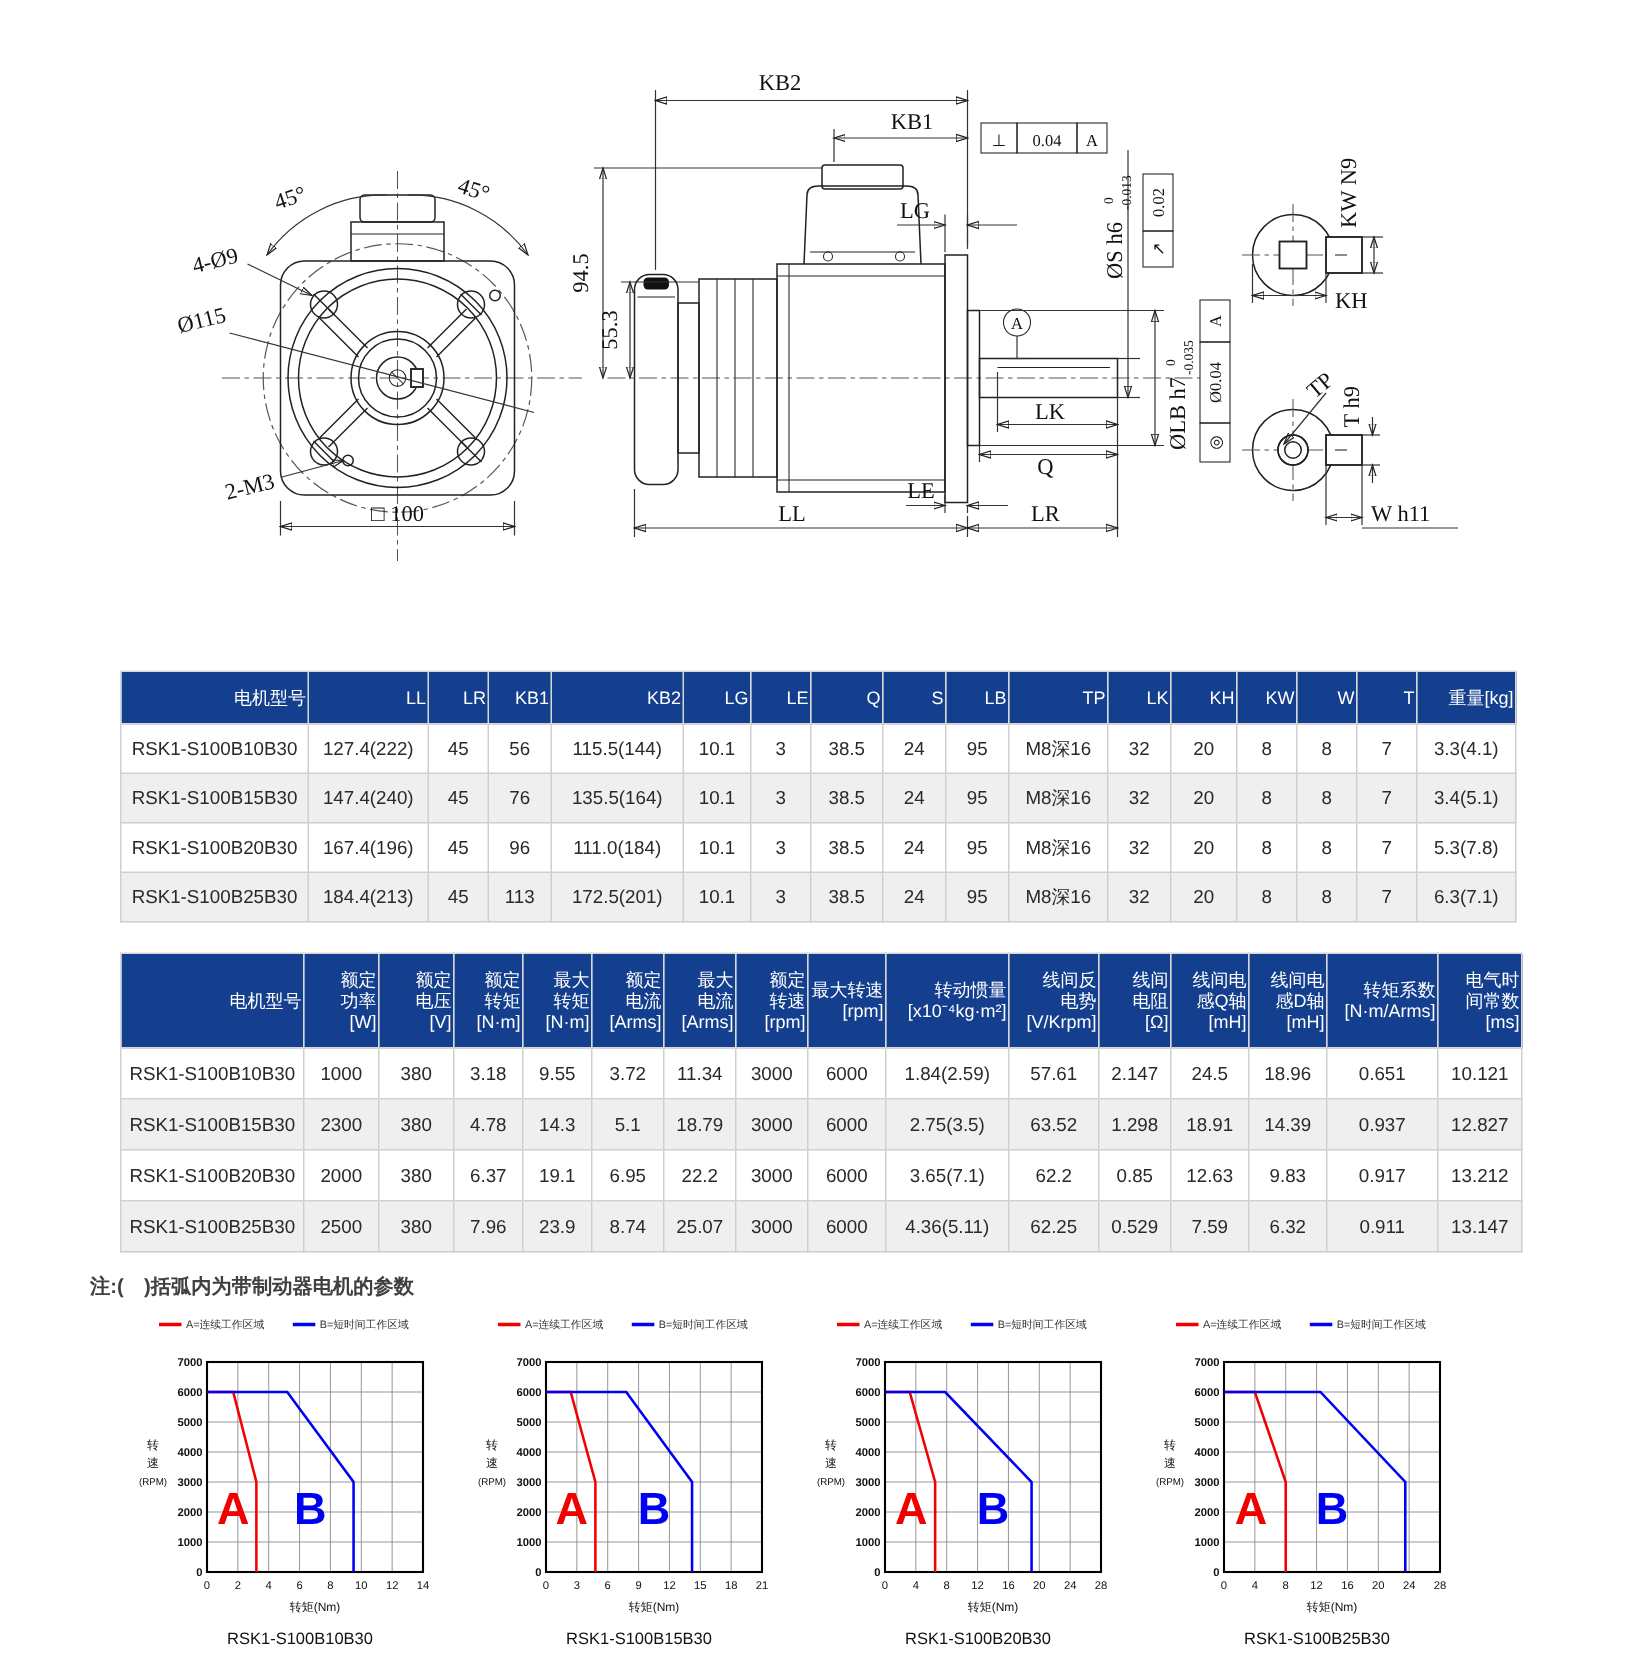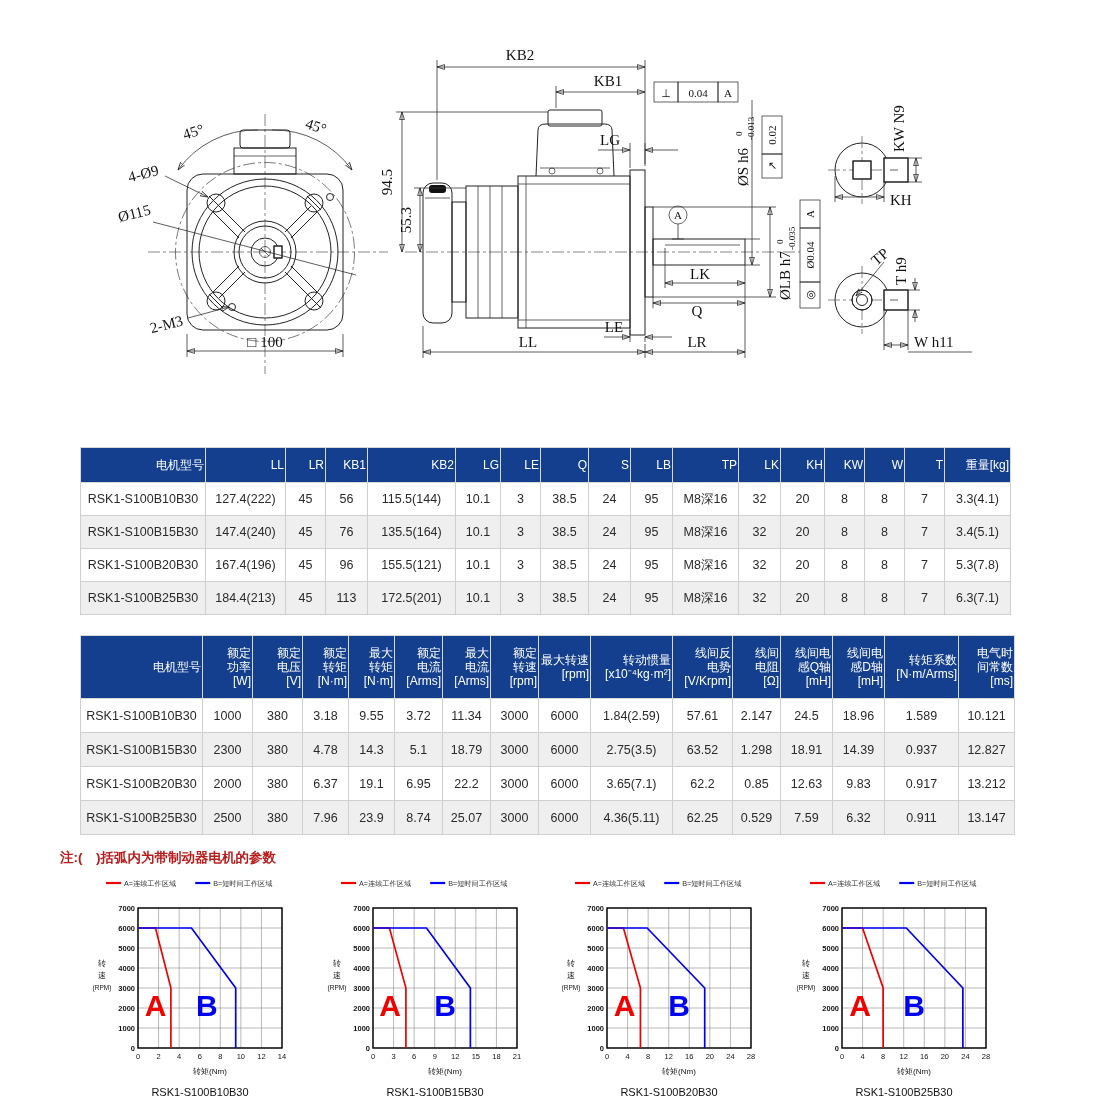--- a/index.html
+++ b/index.html
@@ -21,23 +21,23 @@
   table.spec{border-collapse:collapse;table-layout:fixed;margin-left:80px;}
   table.spec th{background:#133f8e;color:#fff;font-weight:500;font-size:12px;
       white-space:pre-line;line-height:1.18;border:1px solid #d8d8d8;padding:2px 1px;text-align:right;vertical-align:middle;}
   table.spec td{border:1px solid #cfcfcf;font-size:12.5px;text-align:center;color:#2a2a2a;
       padding:0 1px;height:32px;background:#fff;}
   table.spec tbody tr:nth-child(even) td{background:#efefef;}
   #table1 th{height:30px;}
   #table2 th{height:58px;}
   #table2 td{height:33px;}
   
-  .note{margin:14px 0 0 60px;font-size:13.5px;color:#b91c1c;font-weight:bold;}
+  .note{margin:14px 0 0 60px;font-size:13.5px;color:#404040;font-weight:bold;}
   
-  .charts-row{display:flex;margin-left:82px;margin-top:6px;width:930px;justify-content:space-between;}
+  .charts-row{display:flex;margin-left:82px;margin-top:6px;width:930px;}
   .chart{width:226px;height:228px;}
   .chart svg text{font-family:"Liberation Sans",sans-serif;}
 </style>
 </head>
 <body>
 <div class="page">
 
 <svg class="drawing cad" width="1100" height="447" viewBox="0 0 1100 447">
   <defs>
     <marker id="ma" markerWidth="11" markerHeight="8" refX="9.5" refY="4" orient="auto-start-reverse">
@@ -355,21 +355,21 @@
           <td>8</td>
           <td>8</td>
           <td>7</td>
           <td>3.4(5.1)</td>
         </tr>
         <tr>
           <td>RSK1-S100B20B30</td>
           <td>167.4(196)</td>
           <td>45</td>
           <td>96</td>
-          <td>155.5(121)</td>
+          <td>111.0(184)</td>
           <td>10.1</td>
           <td>3</td>
           <td>38.5</td>
           <td>24</td>
           <td>95</td>
           <td>M8深16</td>
           <td>32</td>
           <td>20</td>
           <td>8</td>
           <td>8</td>
@@ -473,21 +473,21 @@
           <td>9.55</td>
           <td>3.72</td>
           <td>11.34</td>
           <td>3000</td>
           <td>6000</td>
           <td>1.84(2.59)</td>
           <td>57.61</td>
           <td>2.147</td>
           <td>24.5</td>
           <td>18.96</td>
-          <td>1.589</td>
+          <td>0.651</td>
           <td>10.121</td>
         </tr>
         <tr>
           <td>RSK1-S100B15B30</td>
           <td>2300</td>
           <td>380</td>
           <td>4.78</td>
           <td>14.3</td>
           <td>5.1</td>
           <td>18.79</td>

